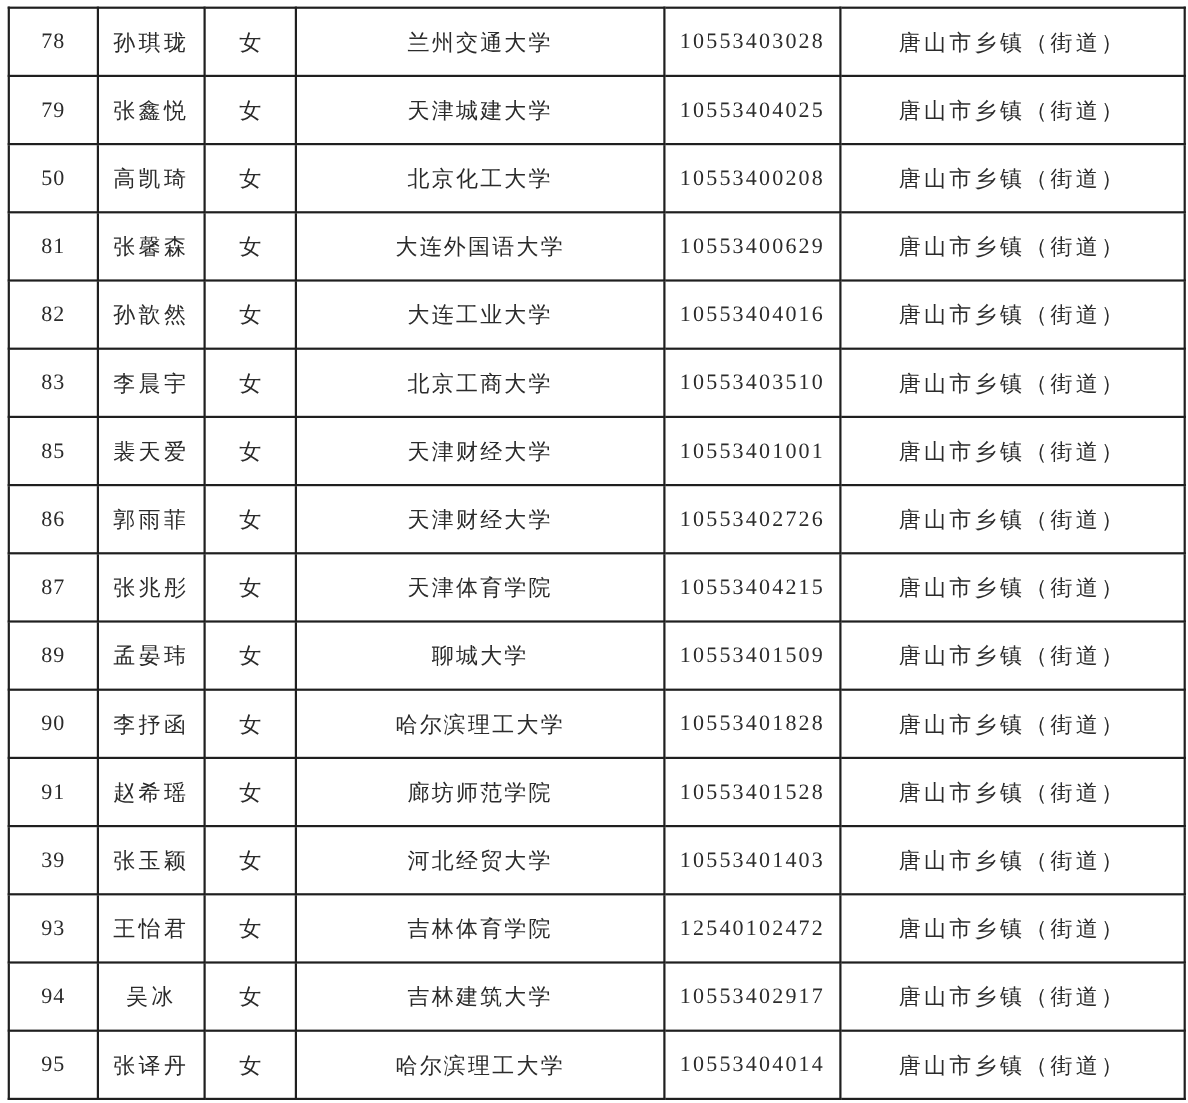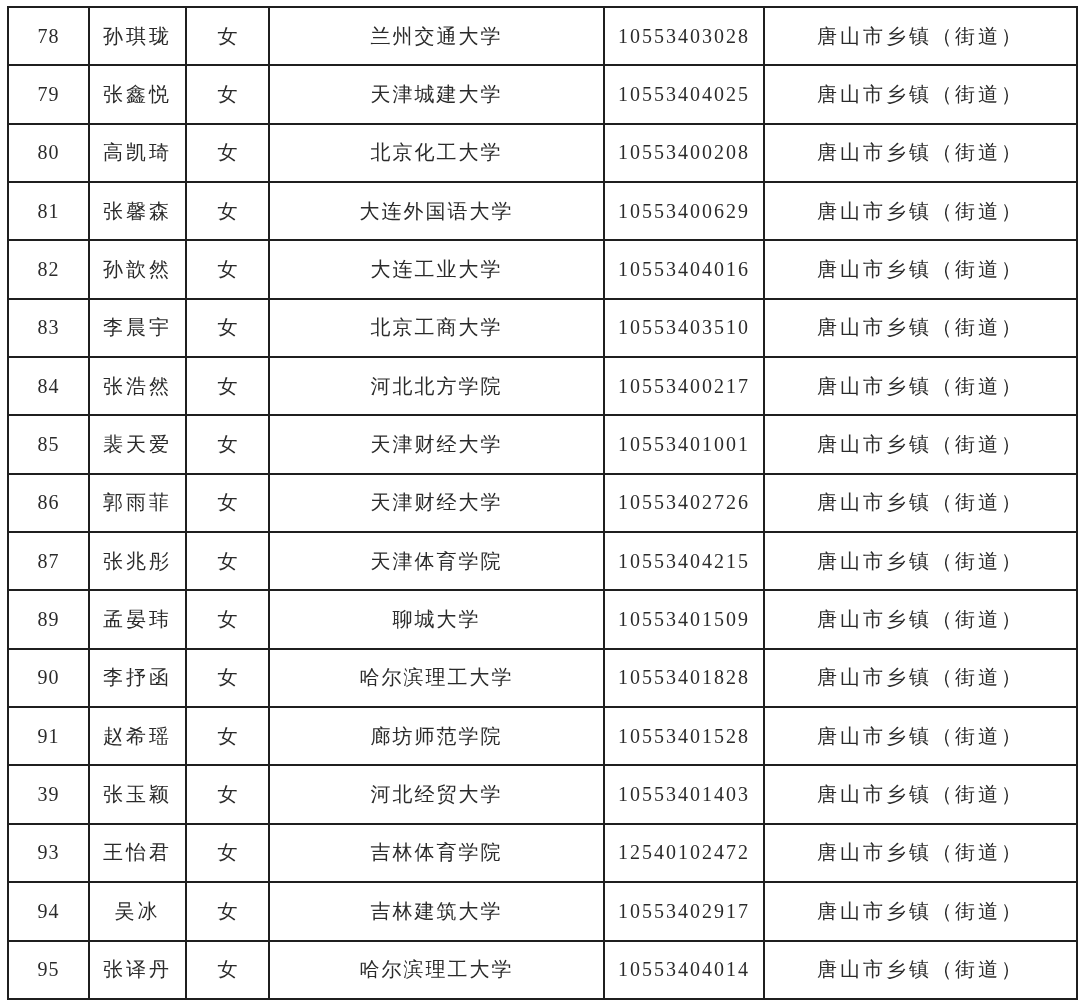--- a/index.html
+++ b/index.html
@@ -70,21 +70,21 @@
         </tr>
         <tr>
           <td class="c-index">79</td>
           <td class="c-name">张鑫悦</td>
           <td class="c-gender">女</td>
           <td class="c-univ">天津城建大学</td>
           <td class="c-id">10553404025</td>
           <td class="c-loc">唐山市乡镇（街道）</td>
         </tr>
         <tr>
-          <td class="c-index">80</td>
+          <td class="c-index">50</td>
           <td class="c-name">高凯琦</td>
           <td class="c-gender">女</td>
           <td class="c-univ">北京化工大学</td>
           <td class="c-id">10553400208</td>
           <td class="c-loc">唐山市乡镇（街道）</td>
         </tr>
         <tr>
           <td class="c-index">81</td>
           <td class="c-name">张馨森</td>
           <td class="c-gender">女</td>
@@ -99,28 +99,20 @@
           <td class="c-univ">大连工业大学</td>
           <td class="c-id">10553404016</td>
           <td class="c-loc">唐山市乡镇（街道）</td>
         </tr>
         <tr>
           <td class="c-index">83</td>
           <td class="c-name">李晨宇</td>
           <td class="c-gender">女</td>
           <td class="c-univ">北京工商大学</td>
           <td class="c-id">10553403510</td>
-          <td class="c-loc">唐山市乡镇（街道）</td>
-        </tr>
-        <tr>
-          <td class="c-index">84</td>
-          <td class="c-name">张浩然</td>
-          <td class="c-gender">女</td>
-          <td class="c-univ">河北北方学院</td>
-          <td class="c-id">10553400217</td>
           <td class="c-loc">唐山市乡镇（街道）</td>
         </tr>
         <tr>
           <td class="c-index">85</td>
           <td class="c-name">裴天爱</td>
           <td class="c-gender">女</td>
           <td class="c-univ">天津财经大学</td>
           <td class="c-id">10553401001</td>
           <td class="c-loc">唐山市乡镇（街道）</td>
         </tr>

